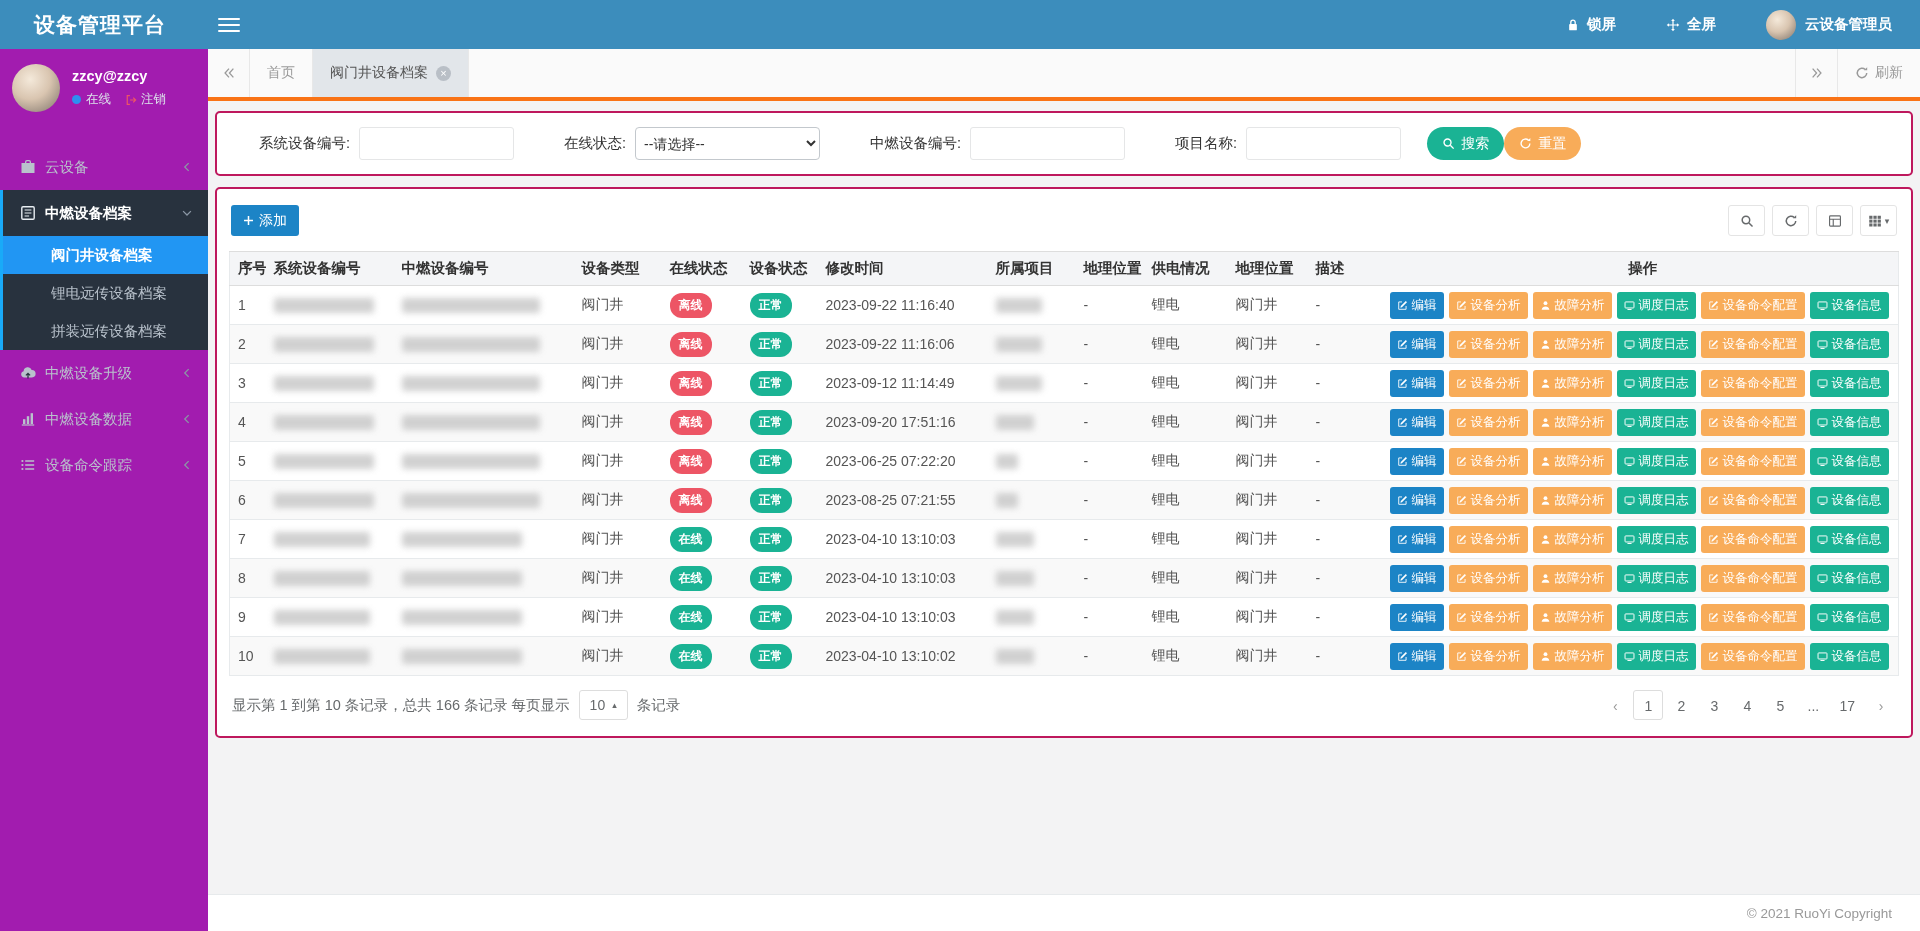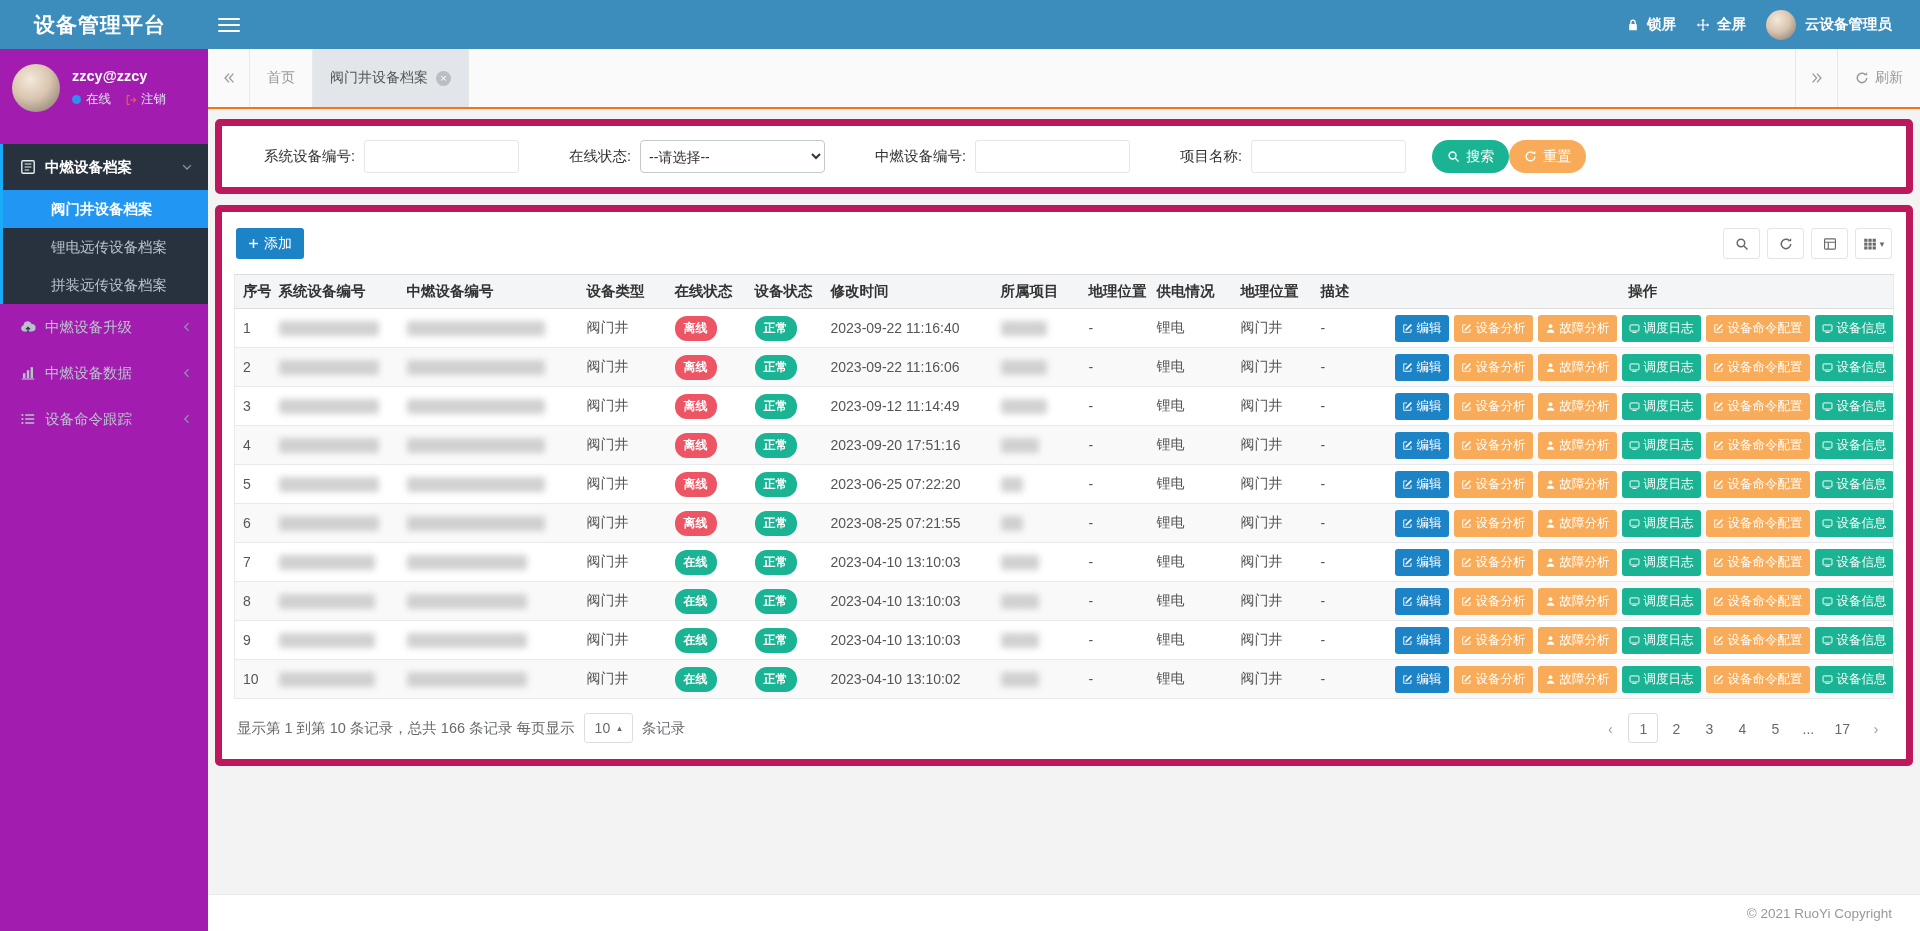--- a/index.html
+++ b/index.html
@@ -6,21 +6,21 @@
   html,body { width:1920px; height:931px; overflow:hidden; }
   body { font-family:"Liberation Sans","DejaVu Sans",sans-serif; background:#f3f3f4; color:#555; }
   .app { display:flex; flex-direction:column; height:100%; }
 
   
   .topbar { height:49px; background:#3c8dbc; display:flex; flex-shrink:0; }
   .logo { width:200px; color:#fff; font-size:21px; display:flex; align-items:center; justify-content:center; letter-spacing:1px; font-weight:bold; }
   .topbar-main { flex:1; display:flex; align-items:center; justify-content:space-between; padding:0 28px 0 18px; }
   .hamburger { width:22px; cursor:pointer; }
   .hamburger span { display:block; height:2px; background:#fff; margin:4px 0; border-radius:1px; }
-  .topbar-right { display:flex; align-items:center; gap:20px; color:#fff; font-size:14.5px; font-weight:bold; }
+  .topbar-right { display:flex; align-items:center; gap:50px; color:#fff; font-size:14.5px; font-weight:bold; }
   .top-link { display:flex; align-items:center; gap:7px; cursor:pointer; }
   .ic { display:inline-flex; align-items:center; justify-content:center; }
   .ic svg { width:14px; height:14px; }
   .top-user { display:flex; align-items:center; gap:9px; cursor:pointer; }
   .avatar { border-radius:50%; background:radial-gradient(circle at 38% 32%, #f4e9da 0%, #d9c5b0 45%, #9d8f82 80%, #6f665e 100%); }
   .avatar.sm { width:30px; height:30px; }
   .avatar.lg { width:48px; height:48px; }
 
   .body-row { flex:1; display:flex; min-height:0; }
 
@@ -42,31 +42,31 @@
   .mi-ic svg { width:16px; height:16px; }
   .menu-group.open .mi-ic { color:#e8edf2; }
   .mi-label { flex:1; }
   .mi-caret { color:#8b97a5; }
   .mi-caret svg { width:12px; height:12px; }
   .submenu-item { height:38px; line-height:38px; padding-left:48px; color:#b9c2cc; cursor:pointer; }
   .submenu-item.active { background:#2196f3; color:#fff; font-weight:bold; }
 
   
   .main { flex:1; display:flex; flex-direction:column; min-width:0; }
-  .tabbar { height:60px; background:#fafafa; border-bottom:2px solid #f97316; display:flex; align-items:stretch; flex-shrink:0; }
+  .tabbar { height:52px; background:#fafafa; border-bottom:4px solid #f97316; display:flex; align-items:stretch; flex-shrink:0; }
   .tab-nav-btn { width:42px; display:flex; align-items:center; justify-content:center; color:#9a9a9a; border-right:1px solid #e8e8e8; cursor:pointer; }
   .tab-nav-btn.right { border-right:none; border-left:1px solid #e8e8e8; }
   .tabs { display:flex; flex:1; }
   .tab { display:flex; align-items:center; gap:8px; padding:0 17px; font-size:14px; color:#9a9a9a; border-right:1px solid #e8e8e8; cursor:pointer; }
   .tab.active { background:#e2e6ea; color:#555; }
   .tab-close { width:15px; height:15px; border-radius:50%; background:#b9bfc6; color:#fff; font-size:11px; line-height:15px; text-align:center; cursor:pointer; }
   .refresh-link { display:flex; align-items:center; gap:6px; padding:0 17px; color:#9a9a9a; font-size:14px; border-left:1px solid #e8e8e8; cursor:pointer; }
 
   .content { flex:1; padding:10px 7px 0; overflow:hidden; }
-  .panel { background:#fff; border:7px solid #be185d; border-radius:5px; }
+  .panel { background:#fff; border:2px solid #be185d; border-radius:5px; }
   .search-panel { padding:14px 18px; display:flex; align-items:center; margin-bottom:11px; }
   .search-form { display:flex; align-items:center; gap:50px; padding-left:24px; }
   .field { display:flex; align-items:center; gap:9px; }
   .field label { font-size:14.5px; color:#333; }
   .field input { width:155px; height:33px; border:1px solid #e5e6e7; border-radius:3px; padding:0 9px; font-size:14px; color:#555; outline:none; }
   .field select { width:185px; height:33px; border:1px solid #c3c8cd; border-radius:4px; font-size:14px; color:#333; padding:0 4px; background:#fff; }
   .search-actions { display:flex; gap:0; margin-left:26px; }
   .btn-pill { height:33px; padding:0 15px; border:none; border-radius:17px; color:#fff; font-size:14px; display:inline-flex; align-items:center; gap:6px; cursor:pointer; }
   .btn-pill .ic svg { width:13px; height:13px; }
   .btn-green { background:#1ab394; }
@@ -158,20 +158,35 @@
                     <path d="M6.5 2.2H3v11.6h3.5" fill="none" stroke="currentColor" stroke-width="1.6"></path>
                     <path d="M6.8 8h7M11 4.8L14.2 8 11 11.2" fill="none" stroke="currentColor" stroke-width="1.6"></path>
                   </svg>
                 </span>
               <span>注销</span>
             </span>
           </div>
         </div>
       </div>
       <nav class="menu">
+          <div class="menu-group">
+            <div class="menu-item">
+      <span class="mi-ic ic">
+                <svg viewBox="0 0 16 16">
+                  <path d="M5 4V3a2 2 0 0 1 2-2h2a2 2 0 0 1 2 2v1h3.5v10h-13V4H5zm1.3 0h3.4V3a.8.8 0 0 0-.8-.8H7.1a.8.8 0 0 0-.8.8v1z" fill="currentColor"></path>
+                </svg>
+              </span>
+      <span class="mi-label">云设备</span>
+      <span class="mi-caret ic">
+                <svg viewBox="0 0 16 16">
+                  <path d="M10.2 2.8L5 8l5.2 5.2" stroke="currentColor" stroke-width="1.7" fill="none"></path>
+                </svg>
+              </span>
+    </div>
+          </div>
           <div class="menu-group open">
             <div class="menu-item">
       <span class="mi-ic ic">
                 <svg viewBox="0 0 16 16">
                   <rect x="1.8" y="1.8" width="12.4" height="12.4" rx="1.2" fill="none" stroke="currentColor" stroke-width="1.4"></rect>
                   <path d="M4.6 5h6.8M4.6 8h6.8M4.6 11h4.5" stroke="currentColor" stroke-width="1.2"></path>
                 </svg>
               </span>
       <span class="mi-label">中燃设备档案</span>
       <span class="mi-caret ic">

